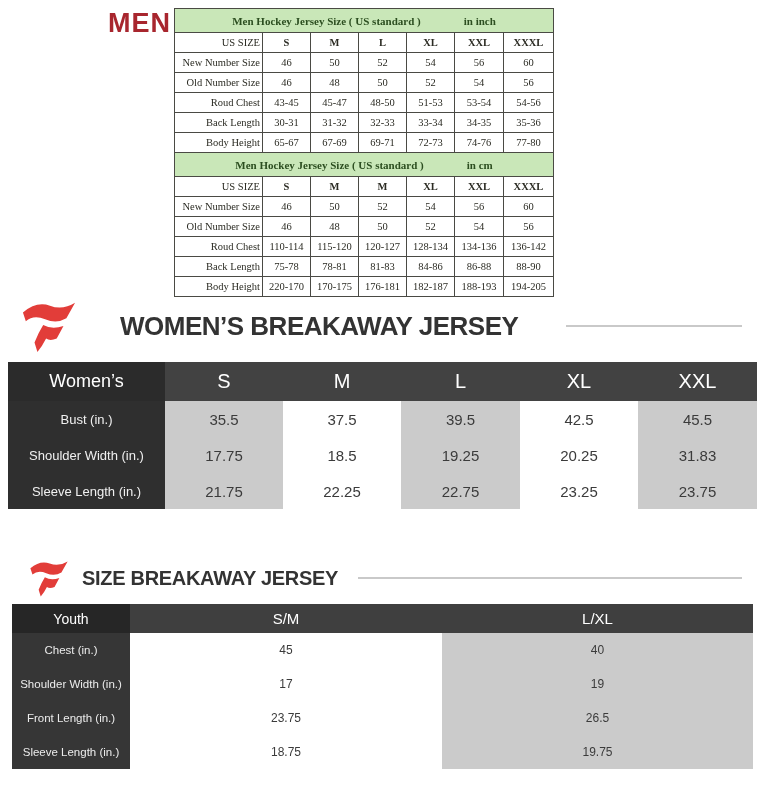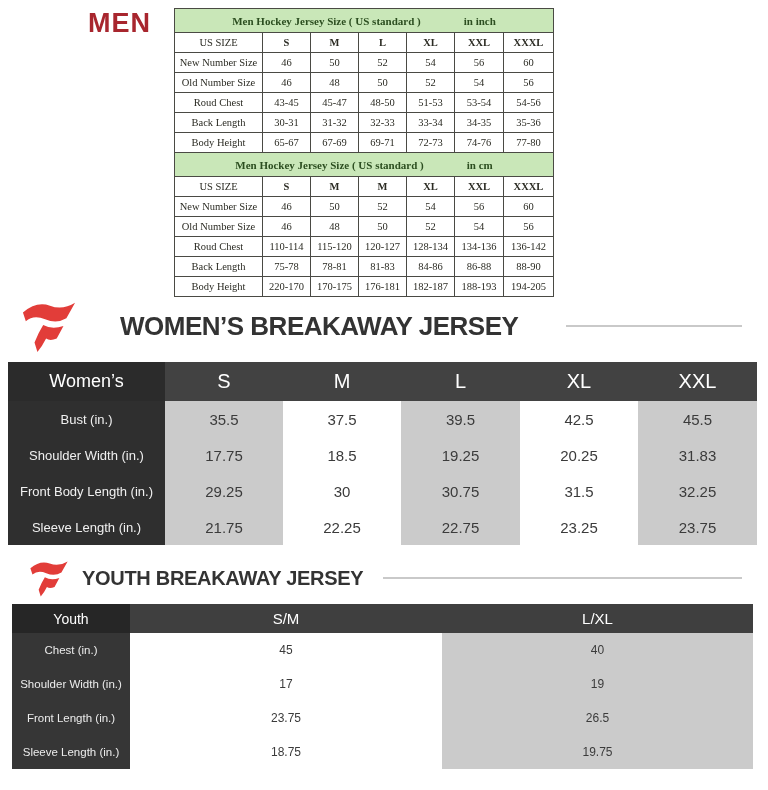--- a/index.html
+++ b/index.html
@@ -3,33 +3,33 @@
 <meta charset="utf-8">
 <style>
   html,body{margin:0;padding:0;}
   body{
     width:768px;height:790px;background:#ffffff;position:relative;
     font-family:"Liberation Sans",sans-serif;overflow:hidden;
   }
 
   
   .men-label{
-    position:absolute;left:88px;top:8px;
+    position:absolute;left:108px;top:8px;
     font-size:27px;font-weight:bold;letter-spacing:1px;color:#a8262e;
   }
   #men-table{
     position:absolute;left:174px;top:8px;width:379px;
     border-collapse:collapse;table-layout:fixed;
     font-family:"Liberation Serif",serif;color:#2b2b23;
   }
   #men-table td{
     border:1px solid #4a4a44;font-size:10.5px;height:19px;
     text-align:center;padding:0 2px;overflow:hidden;white-space:nowrap;
   }
-  #men-table td.row-label{text-align:center;}
+  #men-table td.row-label{text-align:right;}
   #men-table tr.green-row td{
     background:#c9e7b8;color:#2c4e20;font-weight:bold;font-size:11px;height:23px;
   }
   .green-inner{display:flex;justify-content:center;gap:43px;align-items:center;}
   #men-table tr.size-row td{font-weight:bold;}
   #men-table tr.size-row td.row-label{font-weight:normal;}
 
   
   .section-header{position:absolute;display:flex;align-items:center;}
   #womens-header{left:20px;top:298px;width:734px;height:56px;gap:28px;}
@@ -244,46 +244,38 @@
       </tr>
       <tr class="data">
         <td class="dlabel">Shoulder Width (in.)</td>
         <td class="val gray">17.75</td>
         <td class="val">18.5</td>
         <td class="val gray">19.25</td>
         <td class="val">20.25</td>
         <td class="val gray">31.83</td>
       </tr>
       <tr class="data">
-        <td class="dlabel">Front Body Length (in.)</td>
-        <td class="val gray">29.25</td>
-        <td class="val">30</td>
-        <td class="val gray">30.75</td>
-        <td class="val">31.5</td>
-        <td class="val gray">32.25</td>
-      </tr>
-      <tr class="data">
         <td class="dlabel">Sleeve Length (in.)</td>
         <td class="val gray">21.75</td>
         <td class="val">22.25</td>
         <td class="val gray">22.75</td>
         <td class="val">23.25</td>
         <td class="val gray">23.75</td>
       </tr>
     </tbody>
 </table>
 
 <div class="section-header" id="youth-header">
   <span class="logo">
     <svg width="42" height="40" viewBox="0 0 60 58">
       <path d="M3 15 Q17 3 31 8 Q44 13 57 5 L48 21 Q38 27 26 22 Q14 17 6 24 Z" fill="#e23d39"></path>
       <path d="M24 28 Q33 33 45 29 L38 42 Q31 45 27 42 Q23 50 18 56 L15 46 Q19 36 24 28 Z" fill="#e23d39"></path>
     </svg>
   </span>
-  <h2 class="section-title">YOUTH BREAKAWAY JERSEY</h2>
+  <h2 class="section-title">SIZE BREAKAWAY JERSEY</h2>
   <div class="rule"></div>
 </div>
 
 <table id="youth-table" class="dark-table">
   <colgroup>
     <col style="width:118px">
       <col style="width:312px">
       <col style="width:311px">
   </colgroup>
   <tbody>

